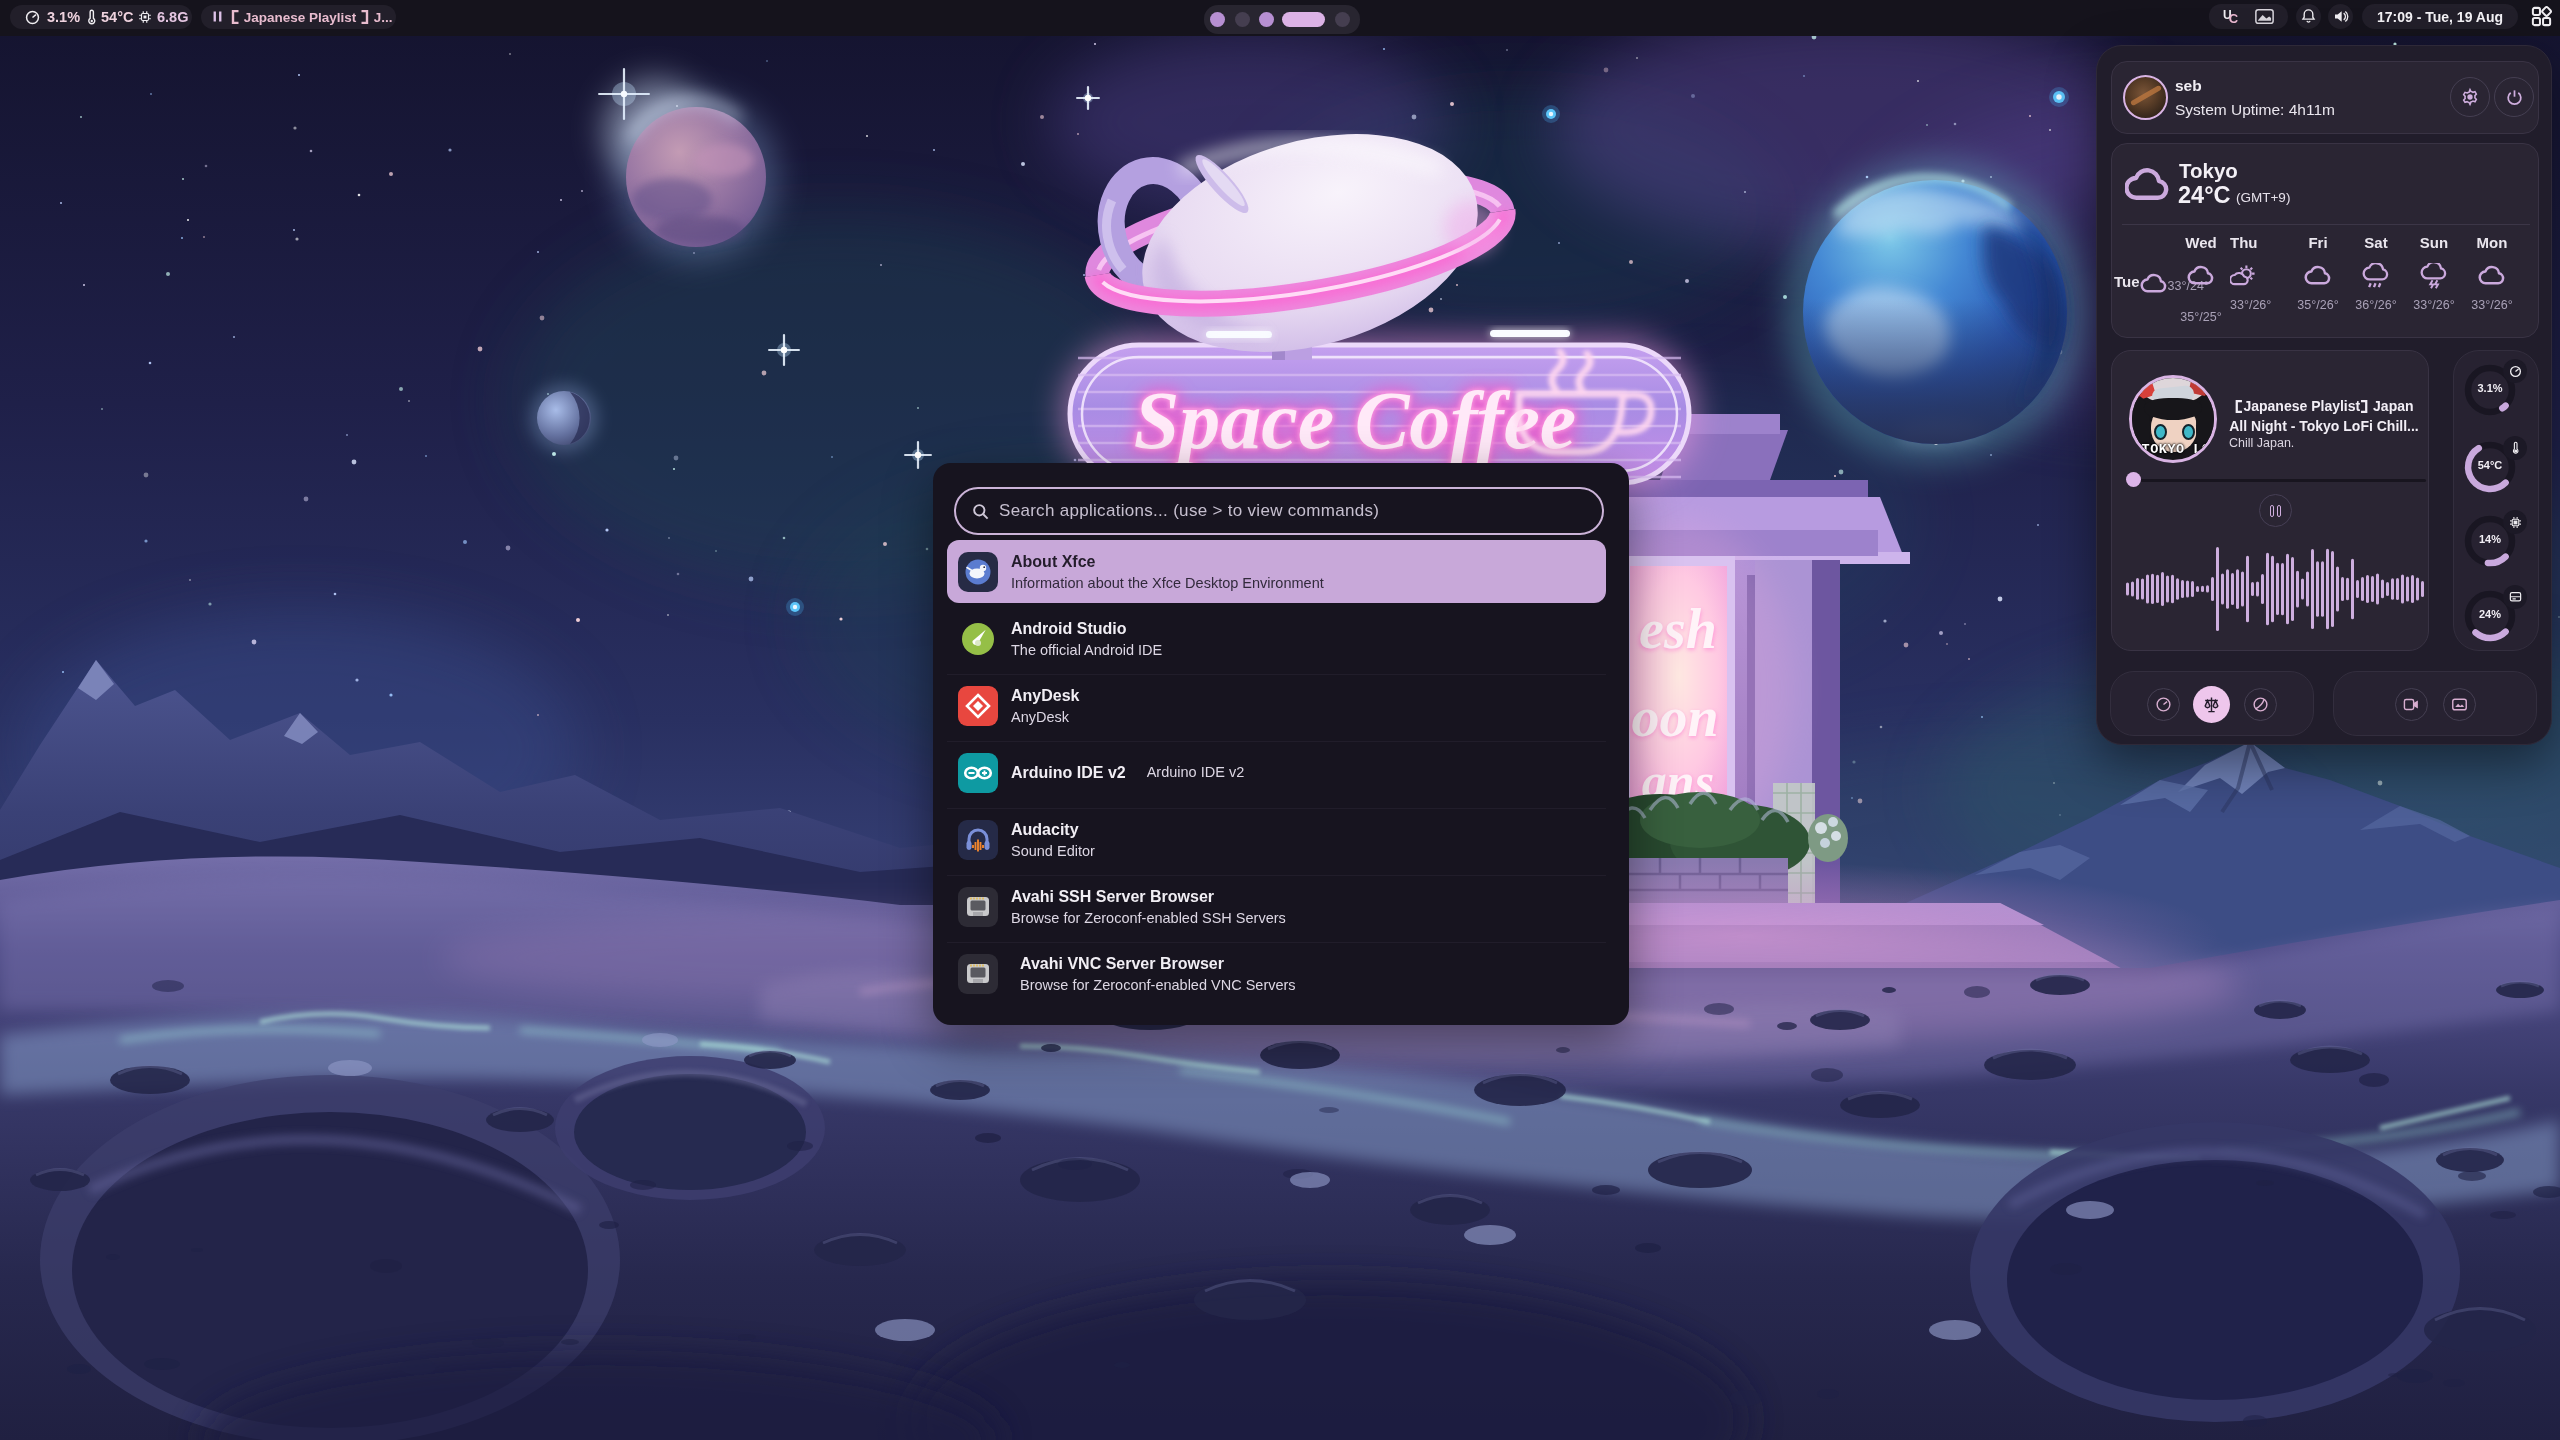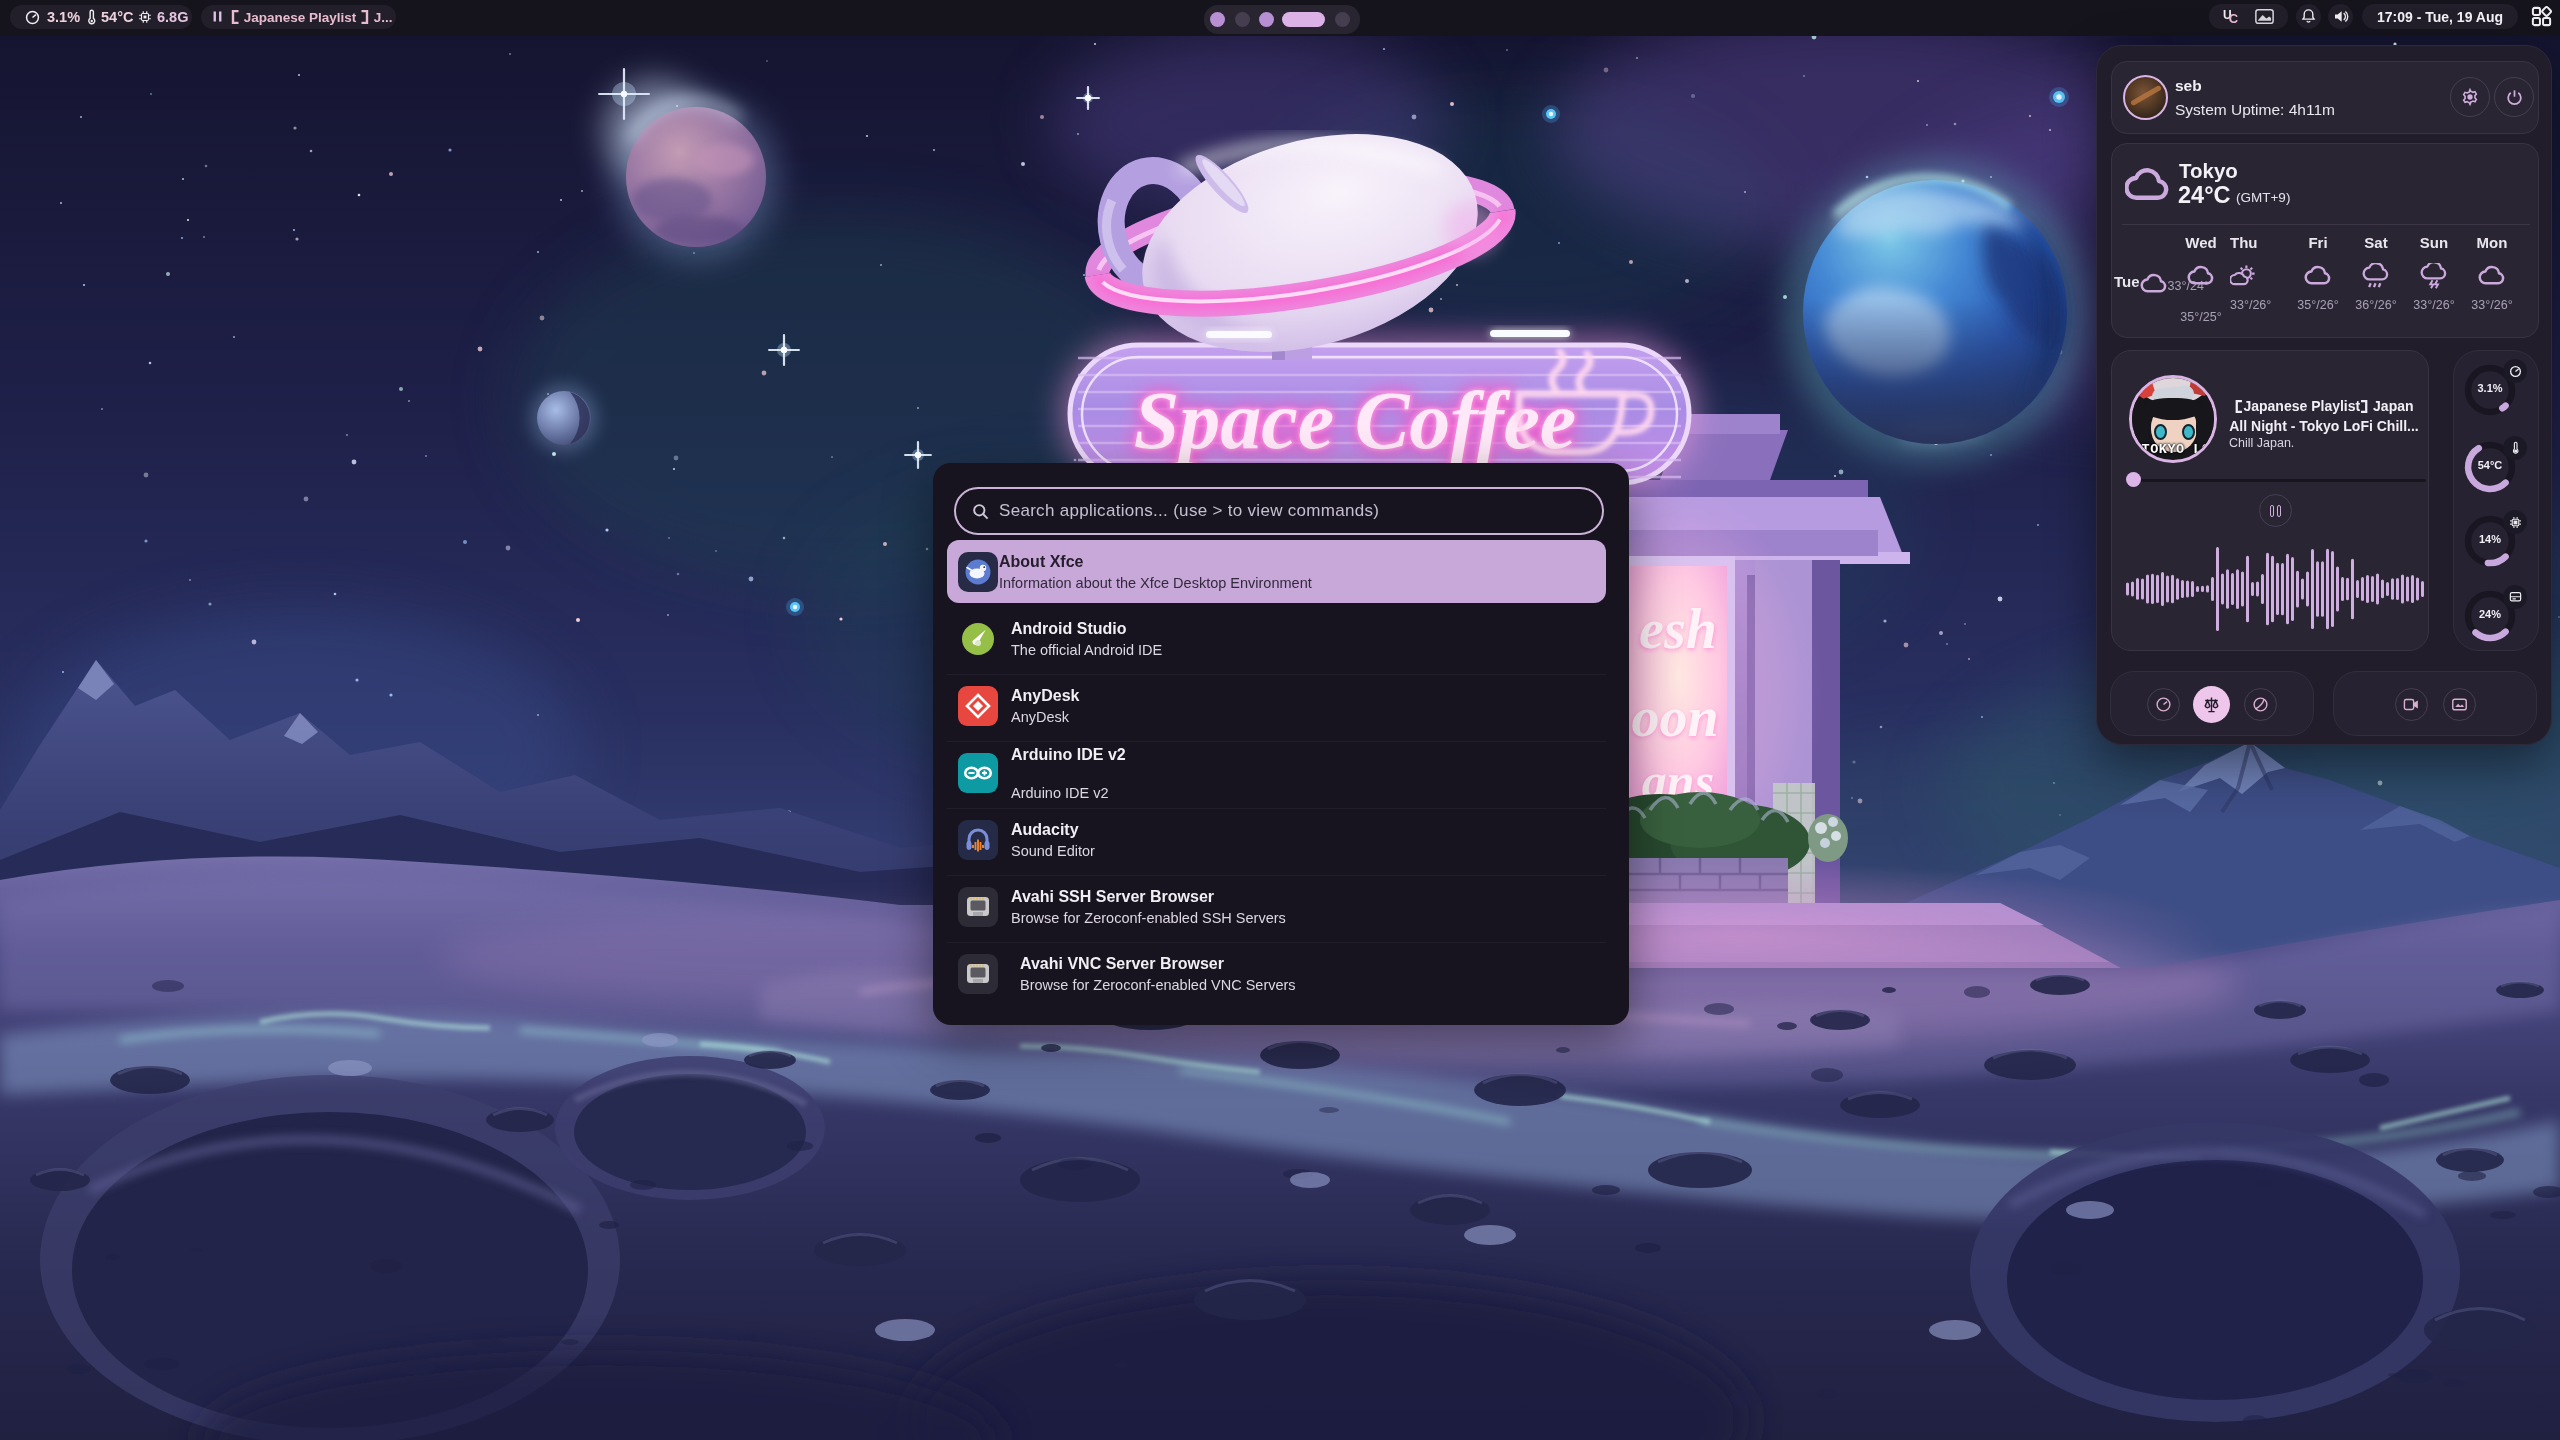--- a/index.html
+++ b/index.html
@@ -791,21 +791,21 @@
     </svg>
 </div>
 <div class="abs" style="left:933px;top:463px;width:696px;height:562px;background:#17141f;border-radius:18px;box-shadow:0 18px 50px rgba(0,0,0,0.45)">
 <div class="abs" style="left:21px;top:24px;width:650px;height:48px;border:2px solid #cbb3d8;border-radius:24px;display:flex;align-items:center;padding:0 15px;gap:9px">
 <svg style="flex:none" width="19" height="19" viewBox="0 0 24 24" fill="none" stroke="#cfc8d8" stroke-width="2.4">
         <circle cx="10.5" cy="10.5" r="6.5"></circle>
         <path d="M15.5 15.5 L21 21"></path>
       </svg>
 <span style="font-size:17px;color:#c6bfcf;letter-spacing:0.3px;white-space:nowrap">Search applications... (use &gt; to view commands)</span>
 </div>
-<div class="abs" style="left:14px;top:77px;width:659px;height:63px;background:#c8a8d9;border-radius:12px;display:flex;align-items:center;padding:0 11px;gap:1px">
+<div class="abs" style="left:14px;top:77px;width:659px;height:63px;background:#c8a8d9;border-radius:12px;display:flex;align-items:center;padding:0 11px;gap:13px">
 <svg style="flex:none" width="40" height="40" viewBox="0 0 40 40">
         <rect width="40" height="40" rx="10" fill="#272b45"></rect>
         <circle cx="20" cy="20" r="12.5" fill="#5b7cd0"></circle>
         <ellipse cx="19" cy="21.5" rx="7.5" ry="5" fill="#f4f6fb"></ellipse>
         <circle cx="25" cy="16" r="3.2" fill="#f4f6fb"></circle>
         <path d="M9 15.5 L15.5 19.5" stroke="#f4f6fb" stroke-width="1.6" stroke-linecap="round"></path>
         <circle cx="26.2" cy="15.2" r="0.9" fill="#272b45"></circle>
       </svg>
 <div style="display:flex;flex-direction:column;gap:4px">
         <span style="font-size:16px;font-weight:bold;color:#241d2c;white-space:nowrap">About Xfce</span>
@@ -834,21 +834,21 @@
         <span style="font-size:14.5px;color:#ddd7e4;white-space:nowrap">AnyDesk</span>
       </div>
 </div>
 <div class="abs" style="left:14px;top:278px;width:659px;height:63px;border-top:1px solid #211d2a;display:flex;align-items:center;padding:0 11px;gap:13px">
 <svg style="flex:none" width="40" height="40" viewBox="0 0 40 40">
         <rect width="40" height="40" rx="9" fill="#0e9aa2"></rect>
         <ellipse cx="13.5" cy="20" rx="6.3" ry="5.2" fill="none" stroke="#fff" stroke-width="2.6"></ellipse>
         <ellipse cx="26.5" cy="20" rx="6.3" ry="5.2" fill="none" stroke="#fff" stroke-width="2.6"></ellipse>
         <path d="M10.5 20 h6 M24 20 h5 M26.5 17.5 v5" stroke="#fff" stroke-width="1.8"></path>
       </svg>
-<div style="display:flex;flex-direction:column;gap:21px">
+<div style="display:flex;flex-direction:row;gap:21px">
         <span style="font-size:16px;font-weight:bold;color:#f1eef4;white-space:nowrap">Arduino IDE v2</span>
         <span style="font-size:14.5px;color:#ddd7e4;white-space:nowrap">Arduino IDE v2</span>
       </div>
 </div>
 <div class="abs" style="left:14px;top:345px;width:659px;height:63px;border-top:1px solid #211d2a;display:flex;align-items:center;padding:0 11px;gap:13px">
 <svg style="flex:none" width="40" height="40" viewBox="0 0 40 40">
         <rect width="40" height="40" rx="9" fill="#252a47"></rect>
         <path d="M11 24 v-5 a9 9 0 0 1 18 0 v5" fill="none" stroke="#7a8fd8" stroke-width="3"></path>
         <rect x="8.5" y="21" width="5" height="9" rx="2.4" fill="#7a8fd8"></rect>
         <rect x="26.5" y="21" width="5" height="9" rx="2.4" fill="#7a8fd8"></rect>

